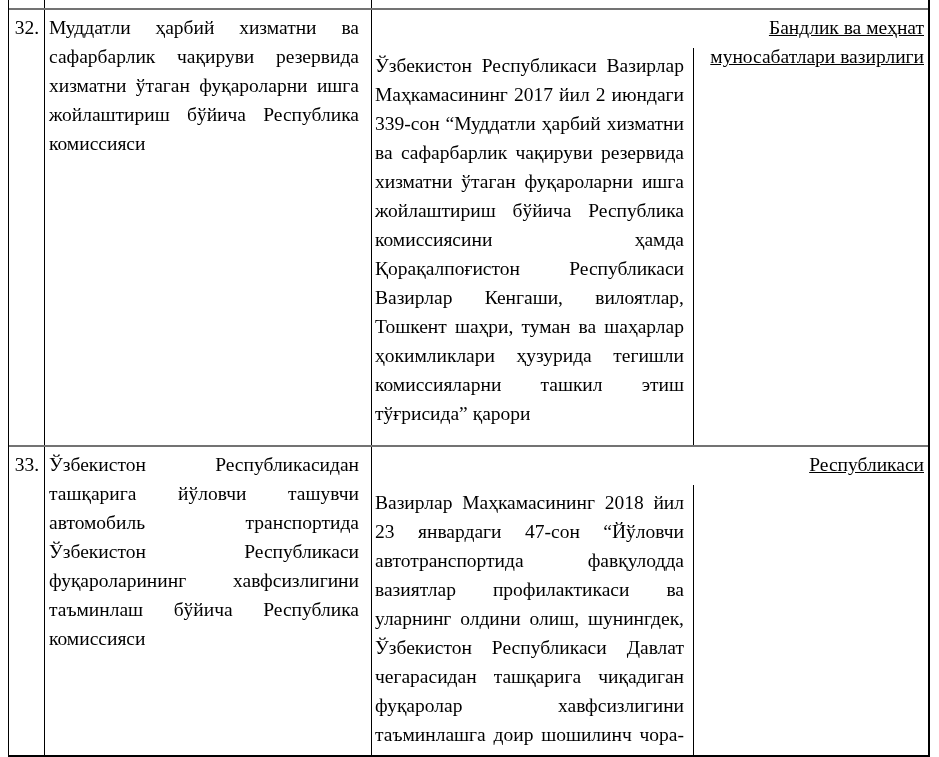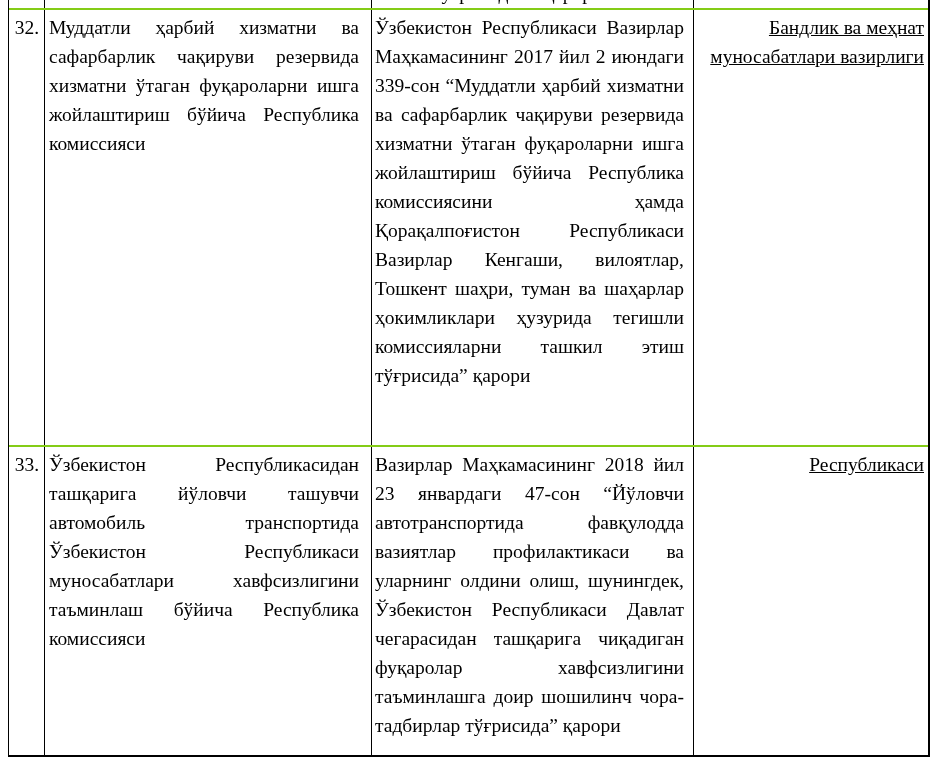--- a/index.html
+++ b/index.html
@@ -13,30 +13,30 @@
     position: absolute;
     left: 8px;
     top: 0;
     width: 922px;
     border-left: 1px solid #000;
     border-right: 2px solid #000;
     border-bottom: 2px solid #000;
     background: #fff;
   }
   .row { display: flex; width: 100%; }
-  .row.bordered { border-top: 2px solid #84cc16; }
+  .row.bordered { border-top: 2px solid #737373; }
   .cell {
     font-size: 19.5px;
     line-height: 29px;
     overflow: hidden;
     padding-top: 3px;
   }
   .cell.num   { width: 36px;  border-right: 1px solid #000; text-align: center; padding-left: 1px; }
   .cell.c1    { width: 327px; border-right: 1px solid #000; padding-left: 4px; padding-right: 12px; }
-  .cell.c2    { width: 322px; border-right: 1px solid #000; padding-left: 3px; padding-right: 9px; }
+  .cell.c2    { width: 322px; border-right: 1px solid #000; padding-left: 3px; padding-right: 9px; margin-top: 38px; }
   .cell.c3    { width: 234px; text-align: right; padding-left: 4px; padding-right: 4px; text-decoration: underline; }
   .just  { text-align: justify; text-justify: inter-word; }
   .row-partial { height: 8px; }
   .row-partial .cell { padding-top: 0; }
   .row-partial .clip {
     margin-top: -21px;
     padding-left: 58px;
     white-space: nowrap;
     word-spacing: 14px;
   }
@@ -63,18 +63,18 @@
     </div>
     <div class="cell c1 just">Муддатли ҳарбий хизматни ва сафарбарлик чақируви резервида хизматни ўтаган фуқароларни ишга жойлаштириш бўйича Республика комиссияси</div>
     <div class="cell c2 just">Ўзбекистон Республикаси Вазирлар Маҳкамасининг 2017 йил 2 июндаги 339-сон “Муддатли ҳарбий хизматни ва сафарбарлик чақируви резервида хизматни ўтаган фуқароларни ишга жойлаштириш бўйича Республика комиссиясини ҳамда Қорақалпоғистон Республикаси Вазирлар Кенгаши, вилоятлар, Тошкент шаҳри, туман ва шаҳарлар ҳокимликлари ҳузурида тегишли комиссияларни ташкил этиш тўғрисида” қарори</div>
     <div class="cell c3">Бандлик ва меҳнат муносабатлари вазирлиги</div>
   </div>
 
   <div class="row row-33 bordered">
     <div class="cell num">
       <span>33.</span>
     </div>
-    <div class="cell c1 just">Ўзбекистон Республикасидан ташқарига йўловчи ташувчи автомобиль транспортида Ўзбекистон Республикаси муносабатлари хавфсизлигини таъминлаш бўйича Республика комиссияси</div>
+    <div class="cell c1 just">Ўзбекистон Республикасидан ташқарига йўловчи ташувчи автомобиль транспортида Ўзбекистон Республикаси фуқароларининг хавфсизлигини таъминлаш бўйича Республика комиссияси</div>
     <div class="cell c2 just">Вазирлар Маҳкамасининг 2018 йил 23 январдаги 47-сон “Йўловчи автотранспортида фавқулодда вазиятлар профилактикаси ва уларнинг олдини олиш, шунингдек, Ўзбекистон Республикаси Давлат чегарасидан ташқарига чиқадиган фуқаролар хавфсизлигини таъминлашга доир шошилинч чора-тадбирлар тўғрисида” қарори</div>
     <div class="cell c3">Республикаси</div>
   </div>
 
 </div>
 
 </body></html>

